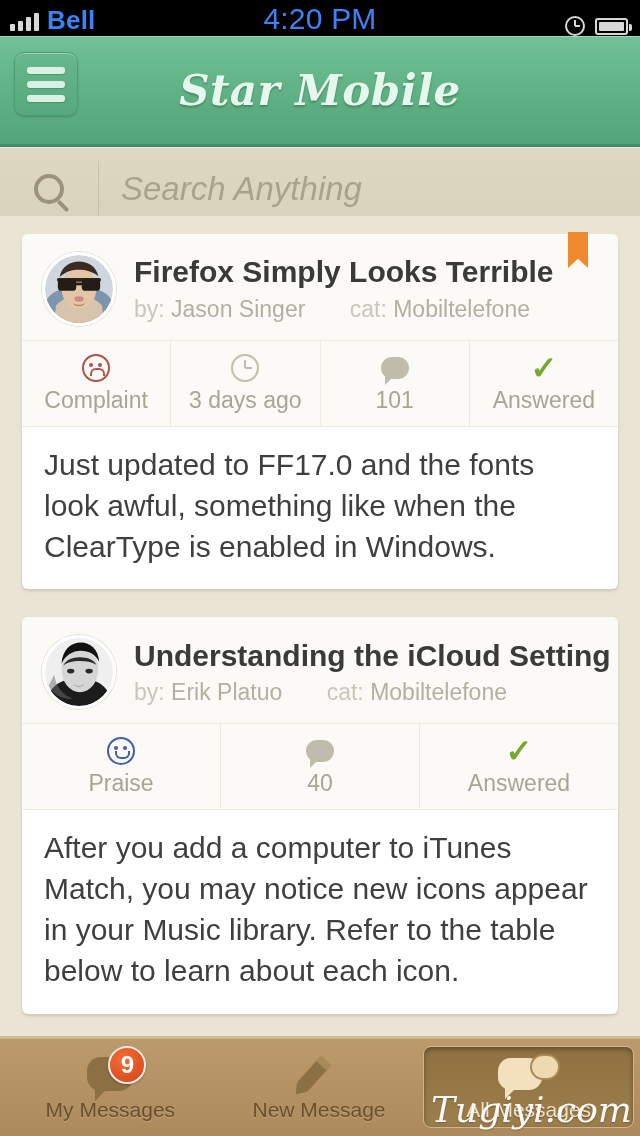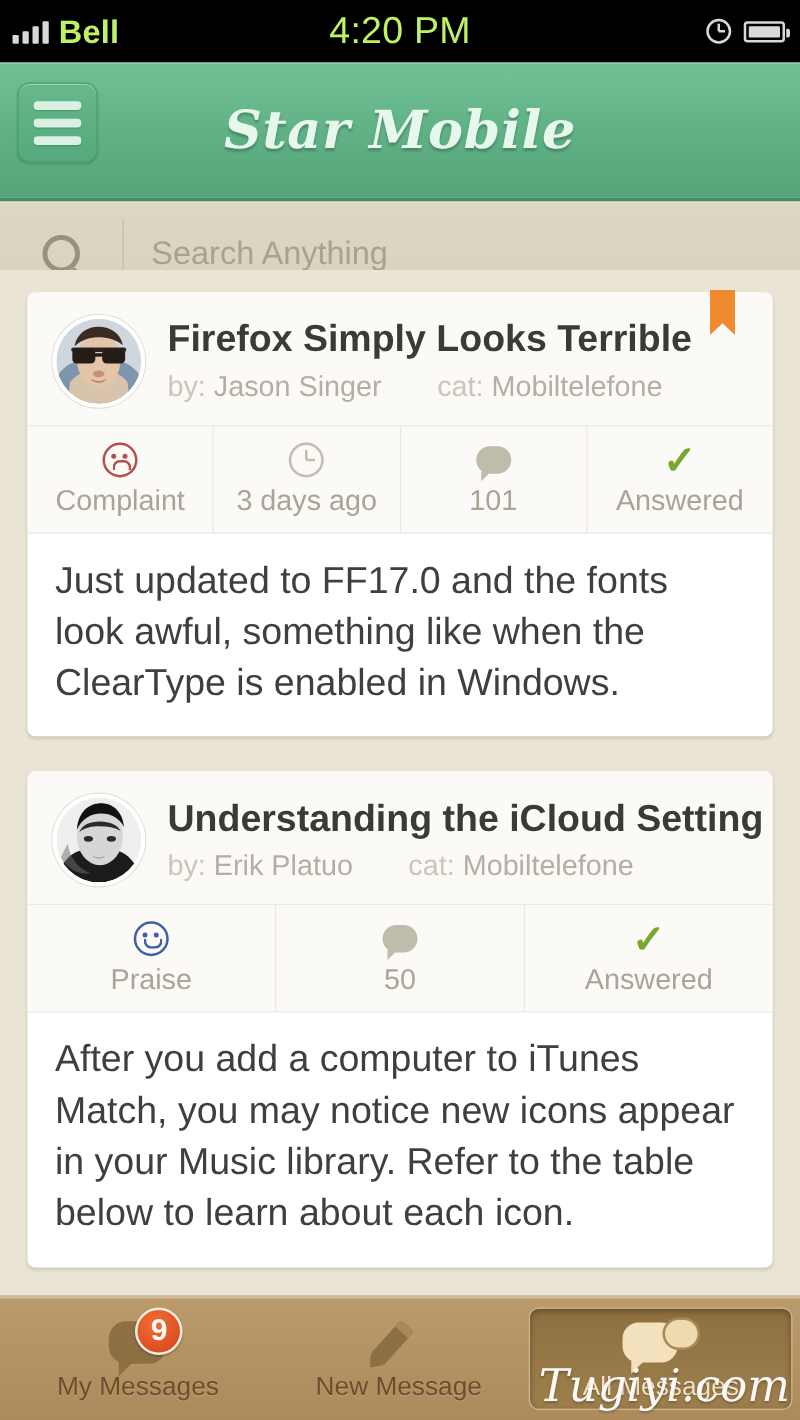--- a/index.html
+++ b/index.html
@@ -6,22 +6,22 @@
   html, body {
     width:640px; height:1136px;
     font-family:"Liberation Sans", sans-serif;
     background:#e9e4d4;
     overflow:hidden;
   }
   #app { position:relative; width:640px; height:1136px; overflow:hidden; }
 
   
   .statusbar{
-    height:50px; background:#000; color:#bef264;
-    display:flex; align-items:center; position:relative;
+    height:36px; background:#000; color:#3b82f6;
+    display:flex; align-items:flex-end; position:relative;
     font-size:25px; font-weight:bold; letter-spacing:.2px;
   }
   .sb-left{ display:flex; align-items:center; gap:8px; padding-left:10px; }
   .sig{ display:flex; align-items:flex-end; gap:3px; height:20px; }
   .sig i{ display:block; width:5px; background:#d8d8d8; border-radius:1px; }
   .sig i:nth-child(1){height:7px}
   .sig i:nth-child(2){height:10px}
   .sig i:nth-child(3){height:14px}
   .sig i:nth-child(4){height:18px}
   .carrier{ font-size:26px; }
@@ -92,21 +92,21 @@
   }
   .mag::after{
     content:""; position:absolute; right:-10px; bottom:-8px;
     width:14px; height:4px; background:#9a927c; border-radius:2px;
     transform:rotate(45deg);
   }
   .search-div{ width:1px; height:56px; background:#c7bfa8; }
   .search-input{
     flex:1; border:0; outline:0; background:transparent;
     font-family:"Liberation Sans", sans-serif;
-    font-size:26px; color:#6e6a5c; padding-left:22px;
+    font-size:33px; color:#6e6a5c; padding-left:22px;font-style:italic;
   }
   .search-input::placeholder{ color:#a9a28c; }
 
   
   .content{
     position:absolute; left:0; right:0; top:216px; bottom:100px;
     background:#e9e4d4; padding:18px 22px 14px 22px; overflow:hidden;
   }
 
   .card{
@@ -409,21 +409,21 @@
         <div class="meta-cell">
           <div class="meta-ic">
               <span class="face happy"></span>
             </div>
           <div class="meta-lbl">Praise</div>
         </div>
         <div class="meta-cell">
           <div class="meta-ic">
               <span class="bubble"></span>
             </div>
-          <div class="meta-lbl">50</div>
+          <div class="meta-lbl">40</div>
         </div>
         <div class="meta-cell">
           <div class="meta-ic">
               <span class="check">✓</span>
             </div>
           <div class="meta-lbl">Answered</div>
         </div>
       </div>
       <div class="card-body">After you add a computer to iTunes Match, you may notice new icons appear in your Music library. Refer to the table below to learn about each icon.</div>
     </div>

